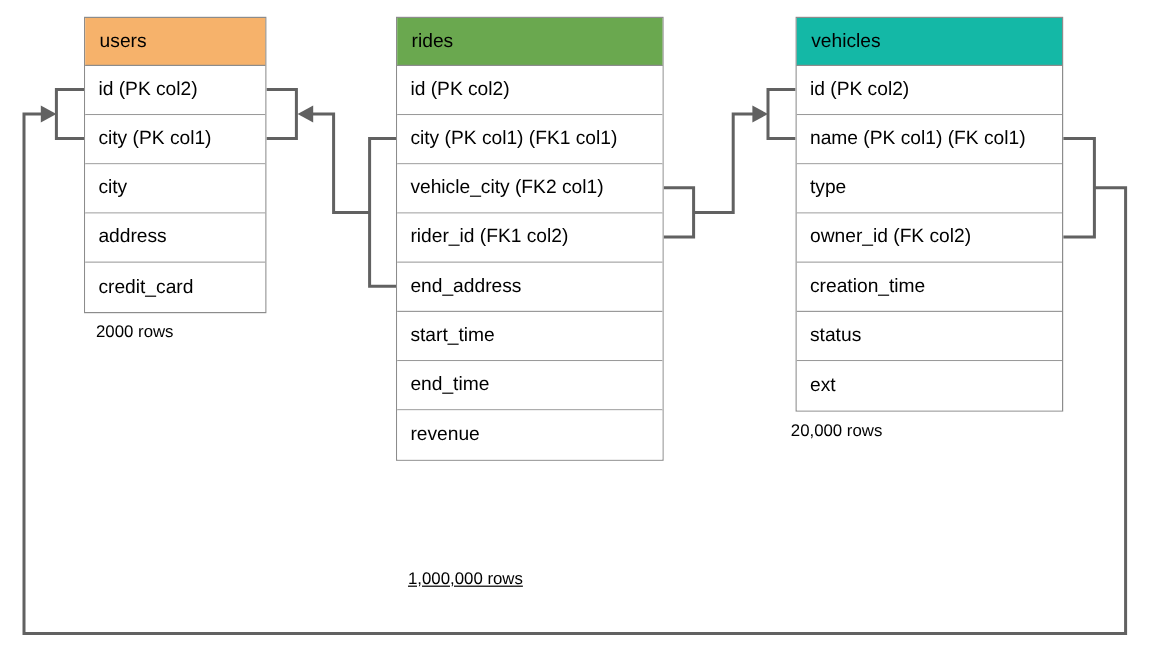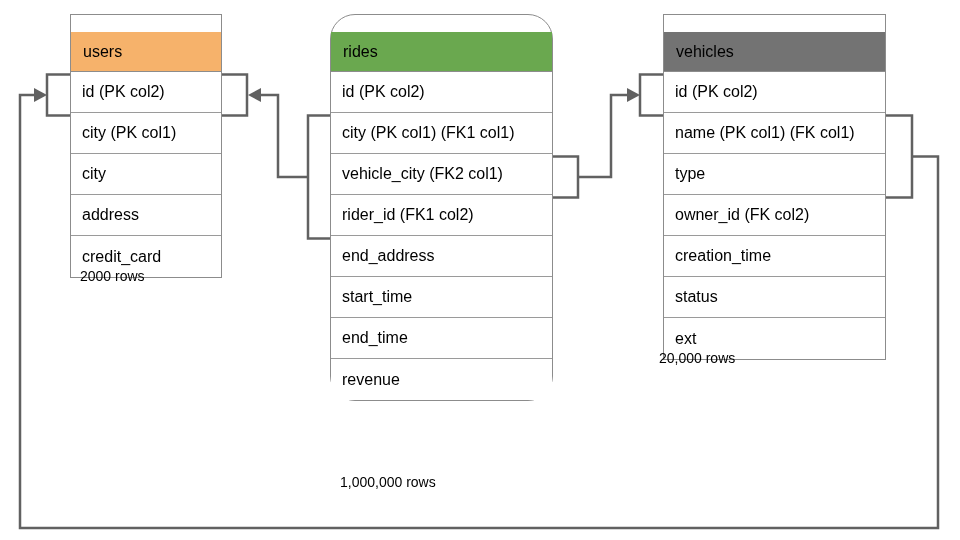--- a/index.html
+++ b/index.html
@@ -27,45 +27,45 @@
     border: 1px solid #8c8c8c;
     box-sizing: border-box;
   }
   .tbl-header {
     height: 40px;
     box-sizing: border-box;
     display: flex; align-items: center;
     padding: 0 12px;
     font-size: 16px;
     border-bottom: 1px solid #8c8c8c;
-    white-space: nowrap; overflow: hidden; margin-top: 17px;
+    white-space: nowrap; overflow: hidden;
   }
   .tbl-row {
     height: 41px;
     box-sizing: border-box;
     display: flex; align-items: center;
     padding: 14px 11px;
     font-size: 16px;
     border-bottom: 1px solid #9a9a9a;
     white-space: nowrap; overflow: hidden;
     background: #ffffff;
   }
   .tbl-row:last-child { border-bottom: none; }
 
   #users-table    { left: 70px;  top: 14px; width: 152px; }
-  #rides-table    { left: 330px; top: 14px; width: 223px; border-radius: 25px; }
+  #rides-table    { left: 330px; top: 14px; width: 223px; }
   #vehicles-table { left: 663px; top: 14px; width: 223px; }
 
   .tbl-caption {
     position: absolute;
     font-size: 14px;
     white-space: nowrap;
   }
   #users-caption    { left: 80px;  top: 268px; }
-  #rides-caption    { left: 340px; top: 474px; }
+  #rides-caption    { left: 340px; top: 474px; text-decoration: underline; }
   #vehicles-caption { left: 659px; top: 350px; }
 </style>
 </head>
 <body>
 
 <div id="canvas">
 
   <svg class="connector-layer" viewBox="0 0 960 540">
 
     <g>
@@ -107,21 +107,21 @@
     <div class="tbl-row">vehicle_city (FK2 col1)</div>
     <div class="tbl-row">rider_id (FK1 col2)</div>
     <div class="tbl-row">end_address</div>
     <div class="tbl-row">start_time</div>
     <div class="tbl-row">end_time</div>
     <div class="tbl-row">revenue</div>
   </div>
   <div class="tbl-caption" id="rides-caption">1,000,000 rows</div>
 
   <div class="db-table" id="vehicles-table">
-    <div class="tbl-header" style="background-color: #737373;">vehicles</div>
+    <div class="tbl-header" style="background-color: #14b8a6;">vehicles</div>
     <div class="tbl-row">id (PK col2)</div>
     <div class="tbl-row">name (PK col1) (FK col1)</div>
     <div class="tbl-row">type</div>
     <div class="tbl-row">owner_id (FK col2)</div>
     <div class="tbl-row">creation_time</div>
     <div class="tbl-row">status</div>
     <div class="tbl-row">ext</div>
   </div>
   <div class="tbl-caption" id="vehicles-caption">20,000 rows</div>
 

